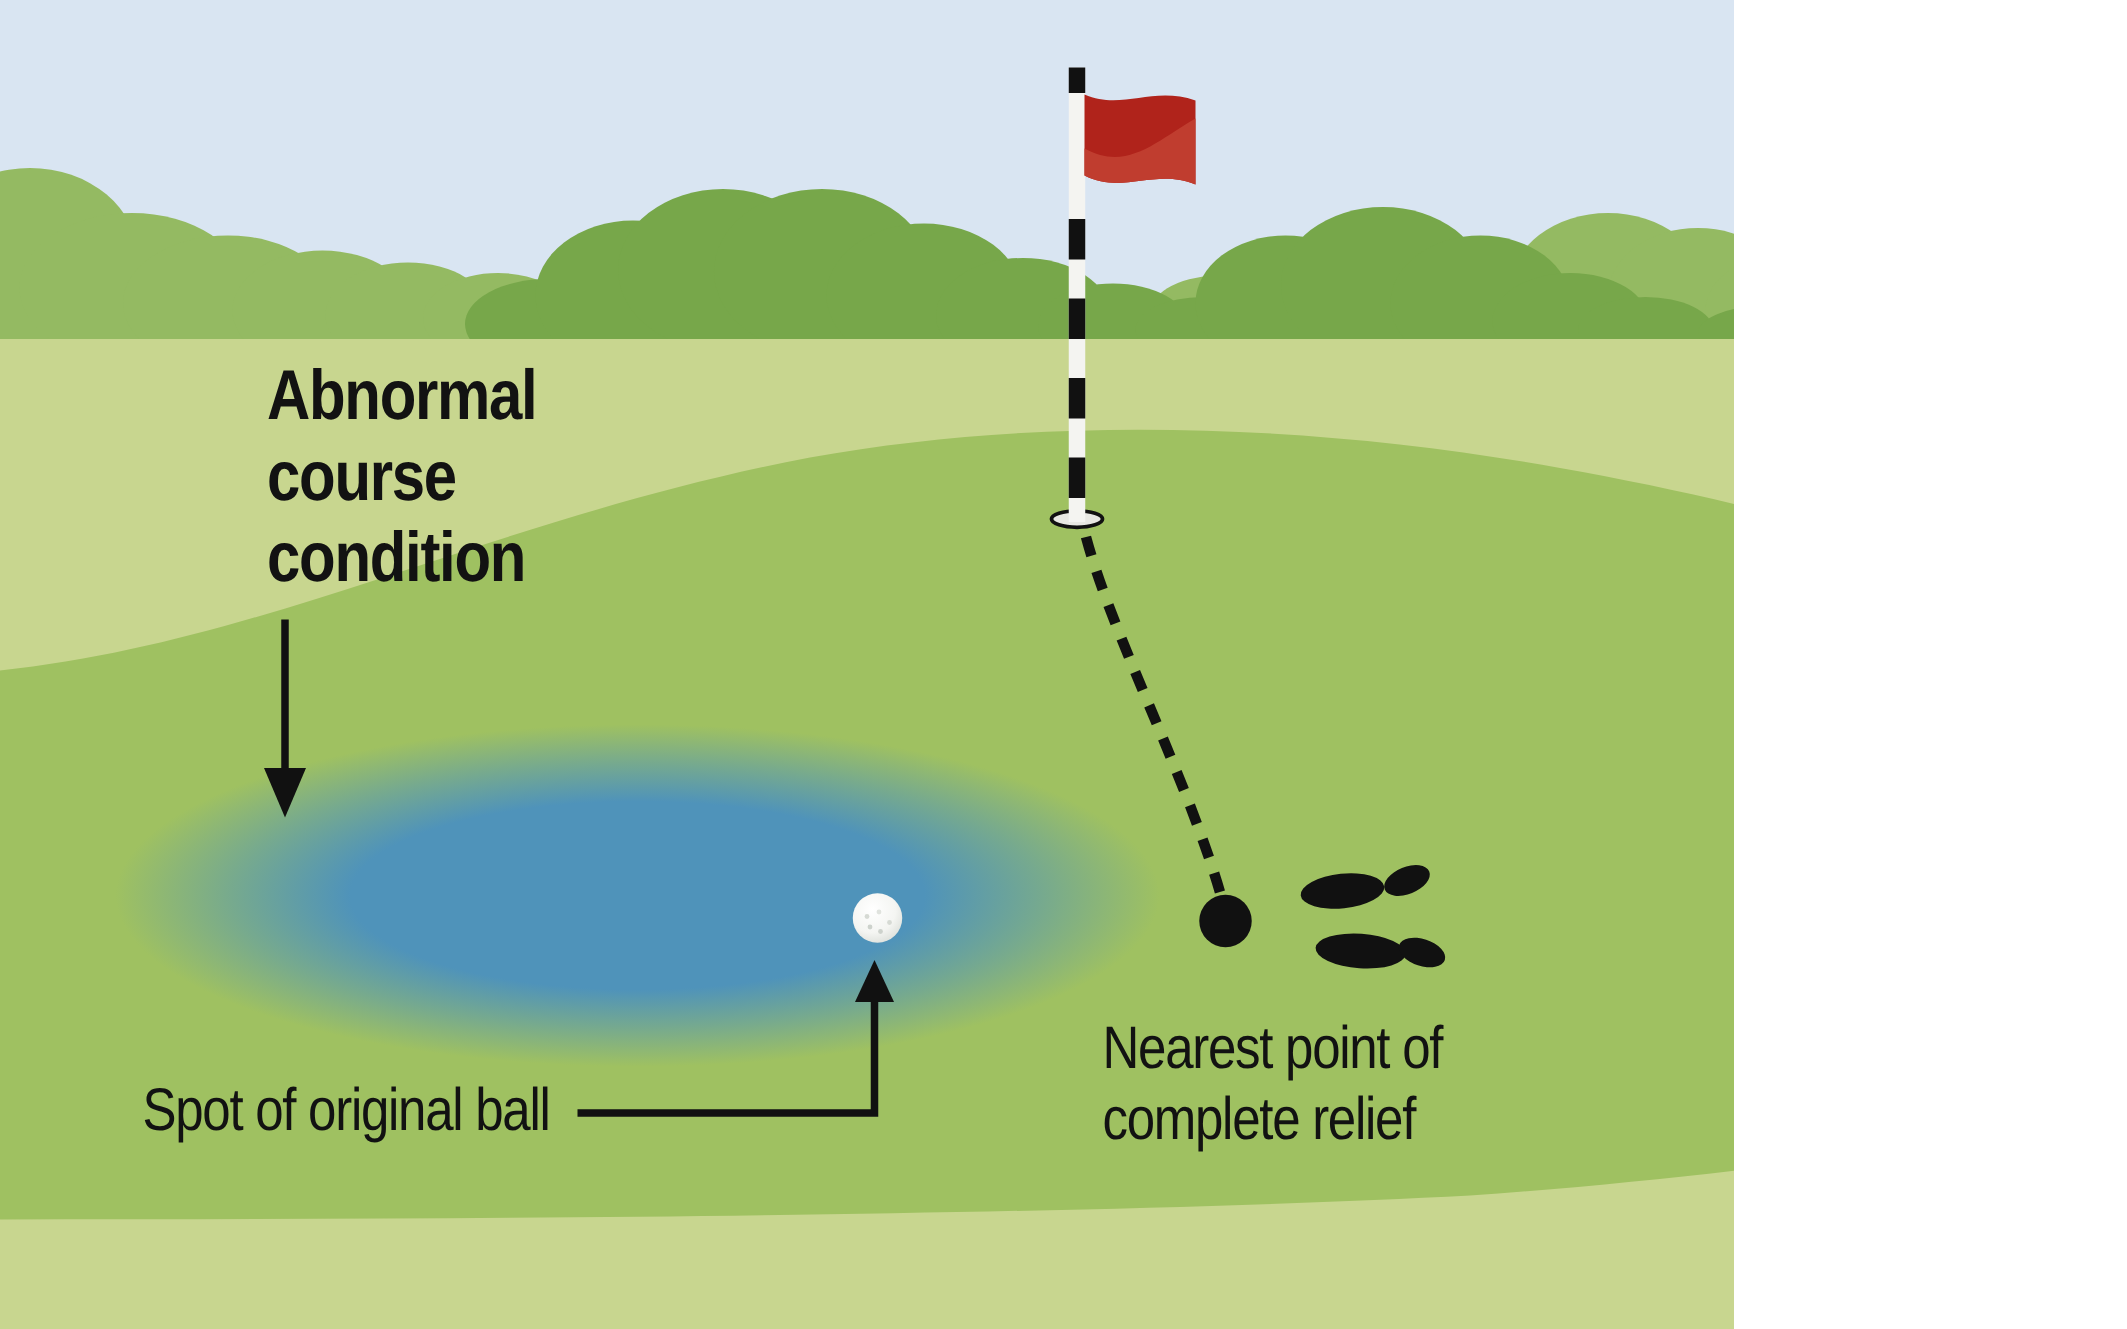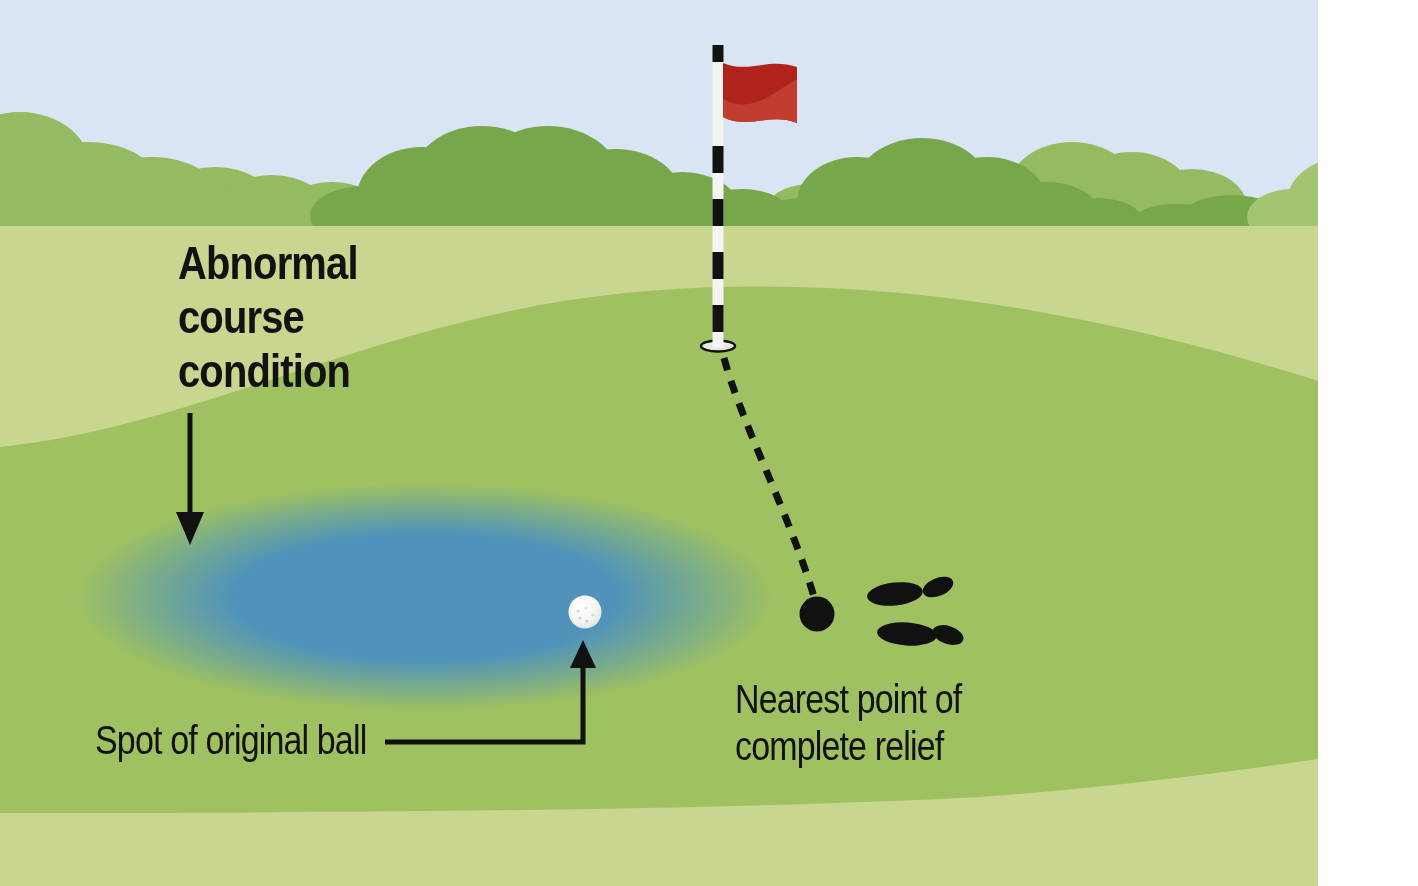--- a/index.html
+++ b/index.html
@@ -1,18 +1,18 @@
 <!DOCTYPE html>
 <html><head>
 <meta charset="utf-8">
 <style>
   html,body{margin:0;padding:0;background:#fff;}
   .stage{
     position:relative;
-    width:1318px;height:886px;
+    width:1156px;height:886px;
     overflow:hidden;
     font-family:"Liberation Sans",sans-serif;
   }
   .scene-svg{position:absolute;left:0;top:0;}
   .label{
     position:absolute;
     color:#121212;
     transform:scaleX(.85);
     transform-origin:left top;
     letter-spacing:-1px;

